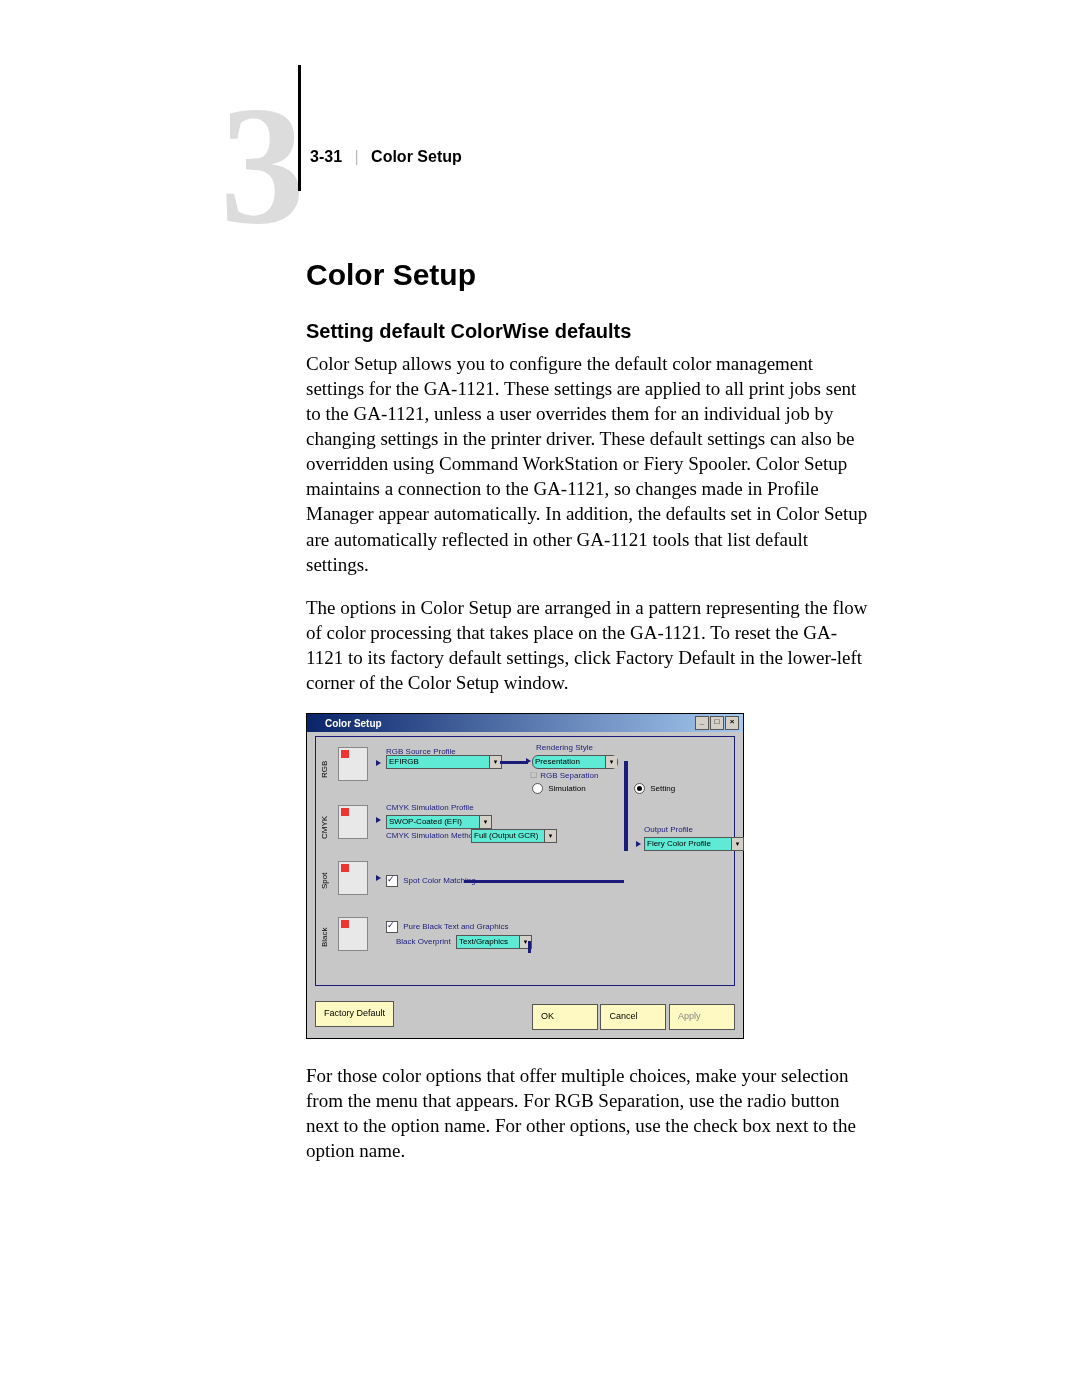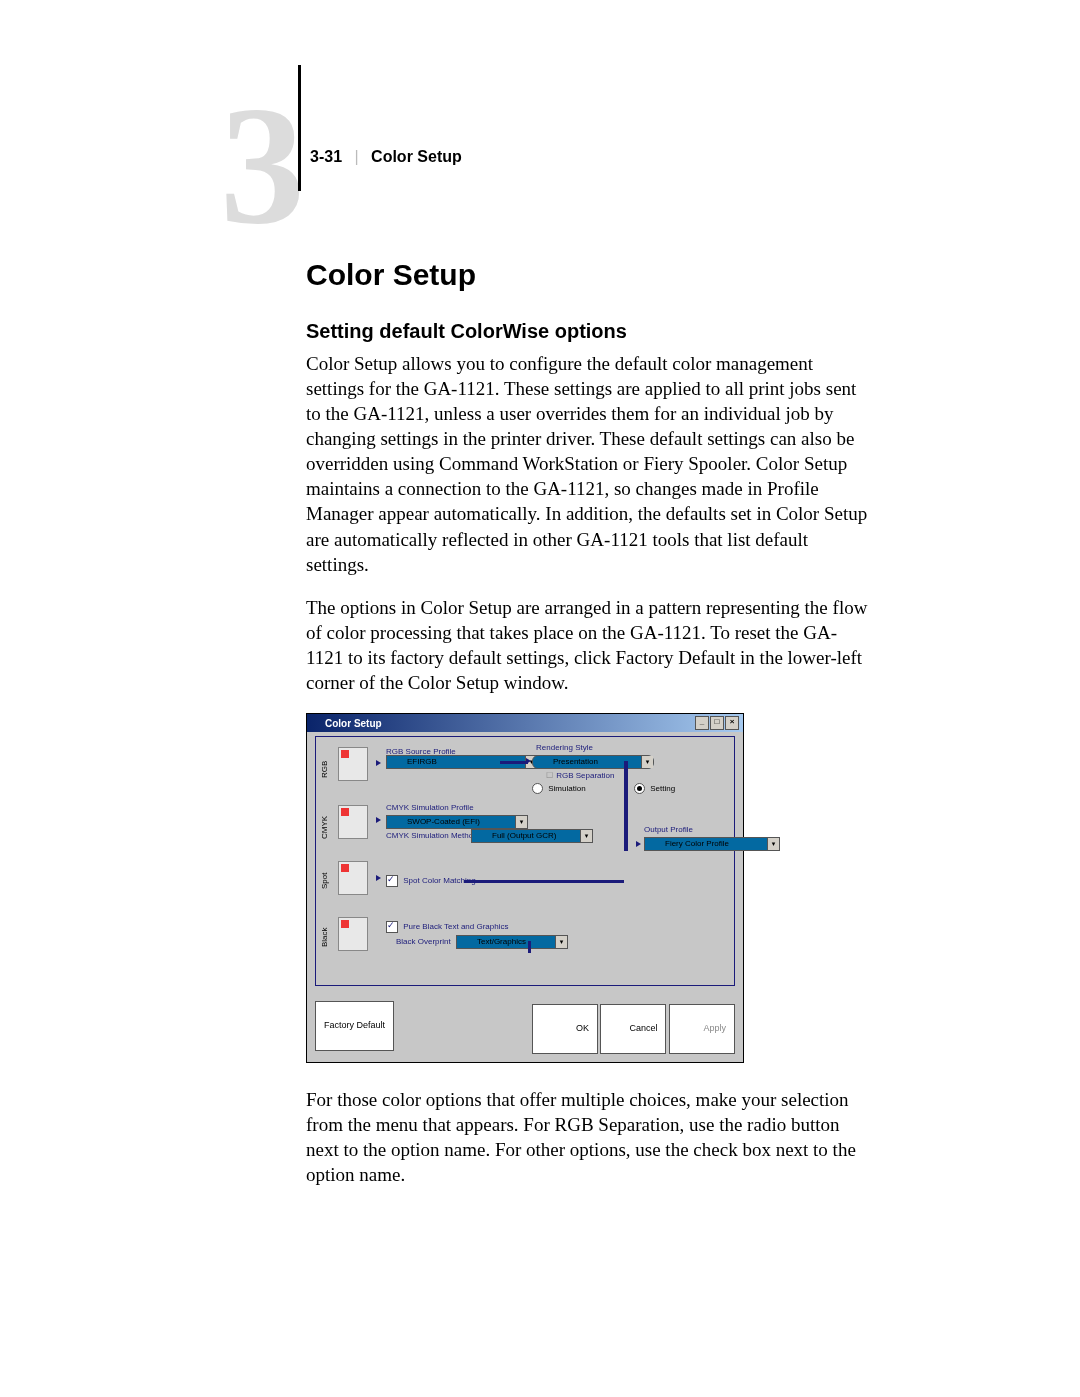--- a/index.html
+++ b/index.html
@@ -113,34 +113,34 @@
   .sidelbl {
     position:absolute; width:18px; text-align:center;
     writing-mode: vertical-rl; transform: rotate(180deg);
     font-size:8px; color:#000;
   }
   .thumb {
     position:absolute;width:28px;height:32px;border:1px solid #888;background:#e8e8e8;
   }
   .thumb::before{content:"";position:absolute;left:2px;top:2px;width:8px;height:8px;background:#e33;}
   .dropdown {
-    display:inline-block;border:1px solid #555;background:#0369a1;height:12px;
-    font-size:8px;line-height:12px;padding:0 20px;position:relative;color:#000;
+    display:inline-block;border:1px solid #555;background:#5eead4;height:12px;
+    font-size:8px;line-height:12px;padding:0 2px;position:relative;color:#000;
   }
   .dropdown .arr{
     position:absolute;right:0;top:0;width:11px;height:12px;background:#d4d0c8;border-left:1px solid #555;
     font-size:7px;text-align:center;line-height:12px;
   }
   .chk{display:inline-block;width:10px;height:10px;border:1px solid #555;background:#fff;position:relative;vertical-align:middle;margin-right:3px;}
   .chk.checked::after{content:"✓";position:absolute;left:0;top:-2px;font-size:9px;}
   .radio{display:inline-block;width:9px;height:9px;border:1px solid #555;border-radius:50%;background:#fff;vertical-align:middle;margin-right:3px;position:relative;}
   .radio.sel::after{content:"";position:absolute;left:2px;top:2px;width:5px;height:5px;background:#000;border-radius:50%;}
   .btn{
-    display:inline-block;border:1px solid #555;background:#ffffff;height:16px;min-width:48px;
-    font-size:9px;line-height:14px;text-align:right;padding:16px 8px;
+    display:inline-block;border:1px solid #555;background:#fef9c3;height:16px;min-width:48px;
+    font-size:9px;line-height:14px;text-align:left;padding:4px 8px;
   }
   .btn.disabled{color:#888;margin-top:6px;}
   .flowline{position:absolute;background:#1b1b7a;}
   .arrowr{position:absolute;width:0;height:0;border-top:3px solid transparent;border-bottom:3px solid transparent;border-left:5px solid #1b1b7a;}
   .dlg-foot{display:flex;justify-content:space-between;padding:4px 8px 8px 8px;align-items:center;}
 </style>
 </head>
 <body>
 
 <div class="page">
@@ -148,21 +148,21 @@
   <div class="vline"></div>
   <div class="runhead">
     <span class="pagenum">3-31</span>
     <span class="sep">|</span>
     <span>Color Setup</span>
   </div>
 
   <div class="content">
     <h1>Color Setup</h1>
 
-    <h2>Setting default ColorWise options</h2>
+    <h2>Setting default ColorWise defaults</h2>
     <p class="body">Color Setup allows you to configure the default color management settings for the GA-1121. These settings are applied to all print jobs sent to the GA-1121, unless a user overrides them for an individual job by changing settings in the printer driver. These default settings can also be overridden using Command WorkStation or Fiery Spooler. Color Setup maintains a connection to the GA-1121, so changes made in Profile Manager appear automatically. In addition, the defaults set in Color Setup are automatically reflected in other GA-1121 tools that list default settings.</p>
     <p class="body">The options in Color Setup are arranged in a pattern representing the flow of color processing that takes place on the GA-1121. To reset the GA-1121 to its factory default settings, click Factory Default in the lower-left corner of the Color Setup window.</p>
 
     <div class="dlg">
       <div class="dlg-title">
         <span class="left">
           <span class="icn"></span>
           <span>Color Setup</span>
         </span>
         <span class="winbtns">
@@ -187,21 +187,21 @@
         <span class="navy" style="position:absolute;left:70px;top:10px;">RGB Source Profile</span>
         <span class="dropdown" style="position:absolute;left:70px;top:18px;width:110px;">
           <span>EFIRGB</span>
           <span class="arr">▾</span>
         </span>
         <span class="navy" style="position:absolute;left:220px;top:6px;">Rendering Style</span>
         <span class="dropdown" style="position:absolute;left:216px;top:18px;width:80px;border-radius:6px;">
           <span>Presentation</span>
           <span class="arr">▾</span>
         </span>
-        <span class="navy" style="position:absolute;left:224px;top:34px;padding-left:6px;">
+        <span class="navy" style="position:absolute;left:208px;top:34px;padding-left:6px;">
           <span style="color:#888;margin-right:3px;">☐</span><span>RGB Separation</span>
         </span>
         <span class="blk" style="position:absolute;left:216px;top:46px;">
           <span class="radio"></span>
           <span>Simulation</span>
         </span>
         <span class="blk" style="position:absolute;left:318px;top:46px;">
           <span class="radio sel"></span>
           <span>Setting</span>
         </span>

